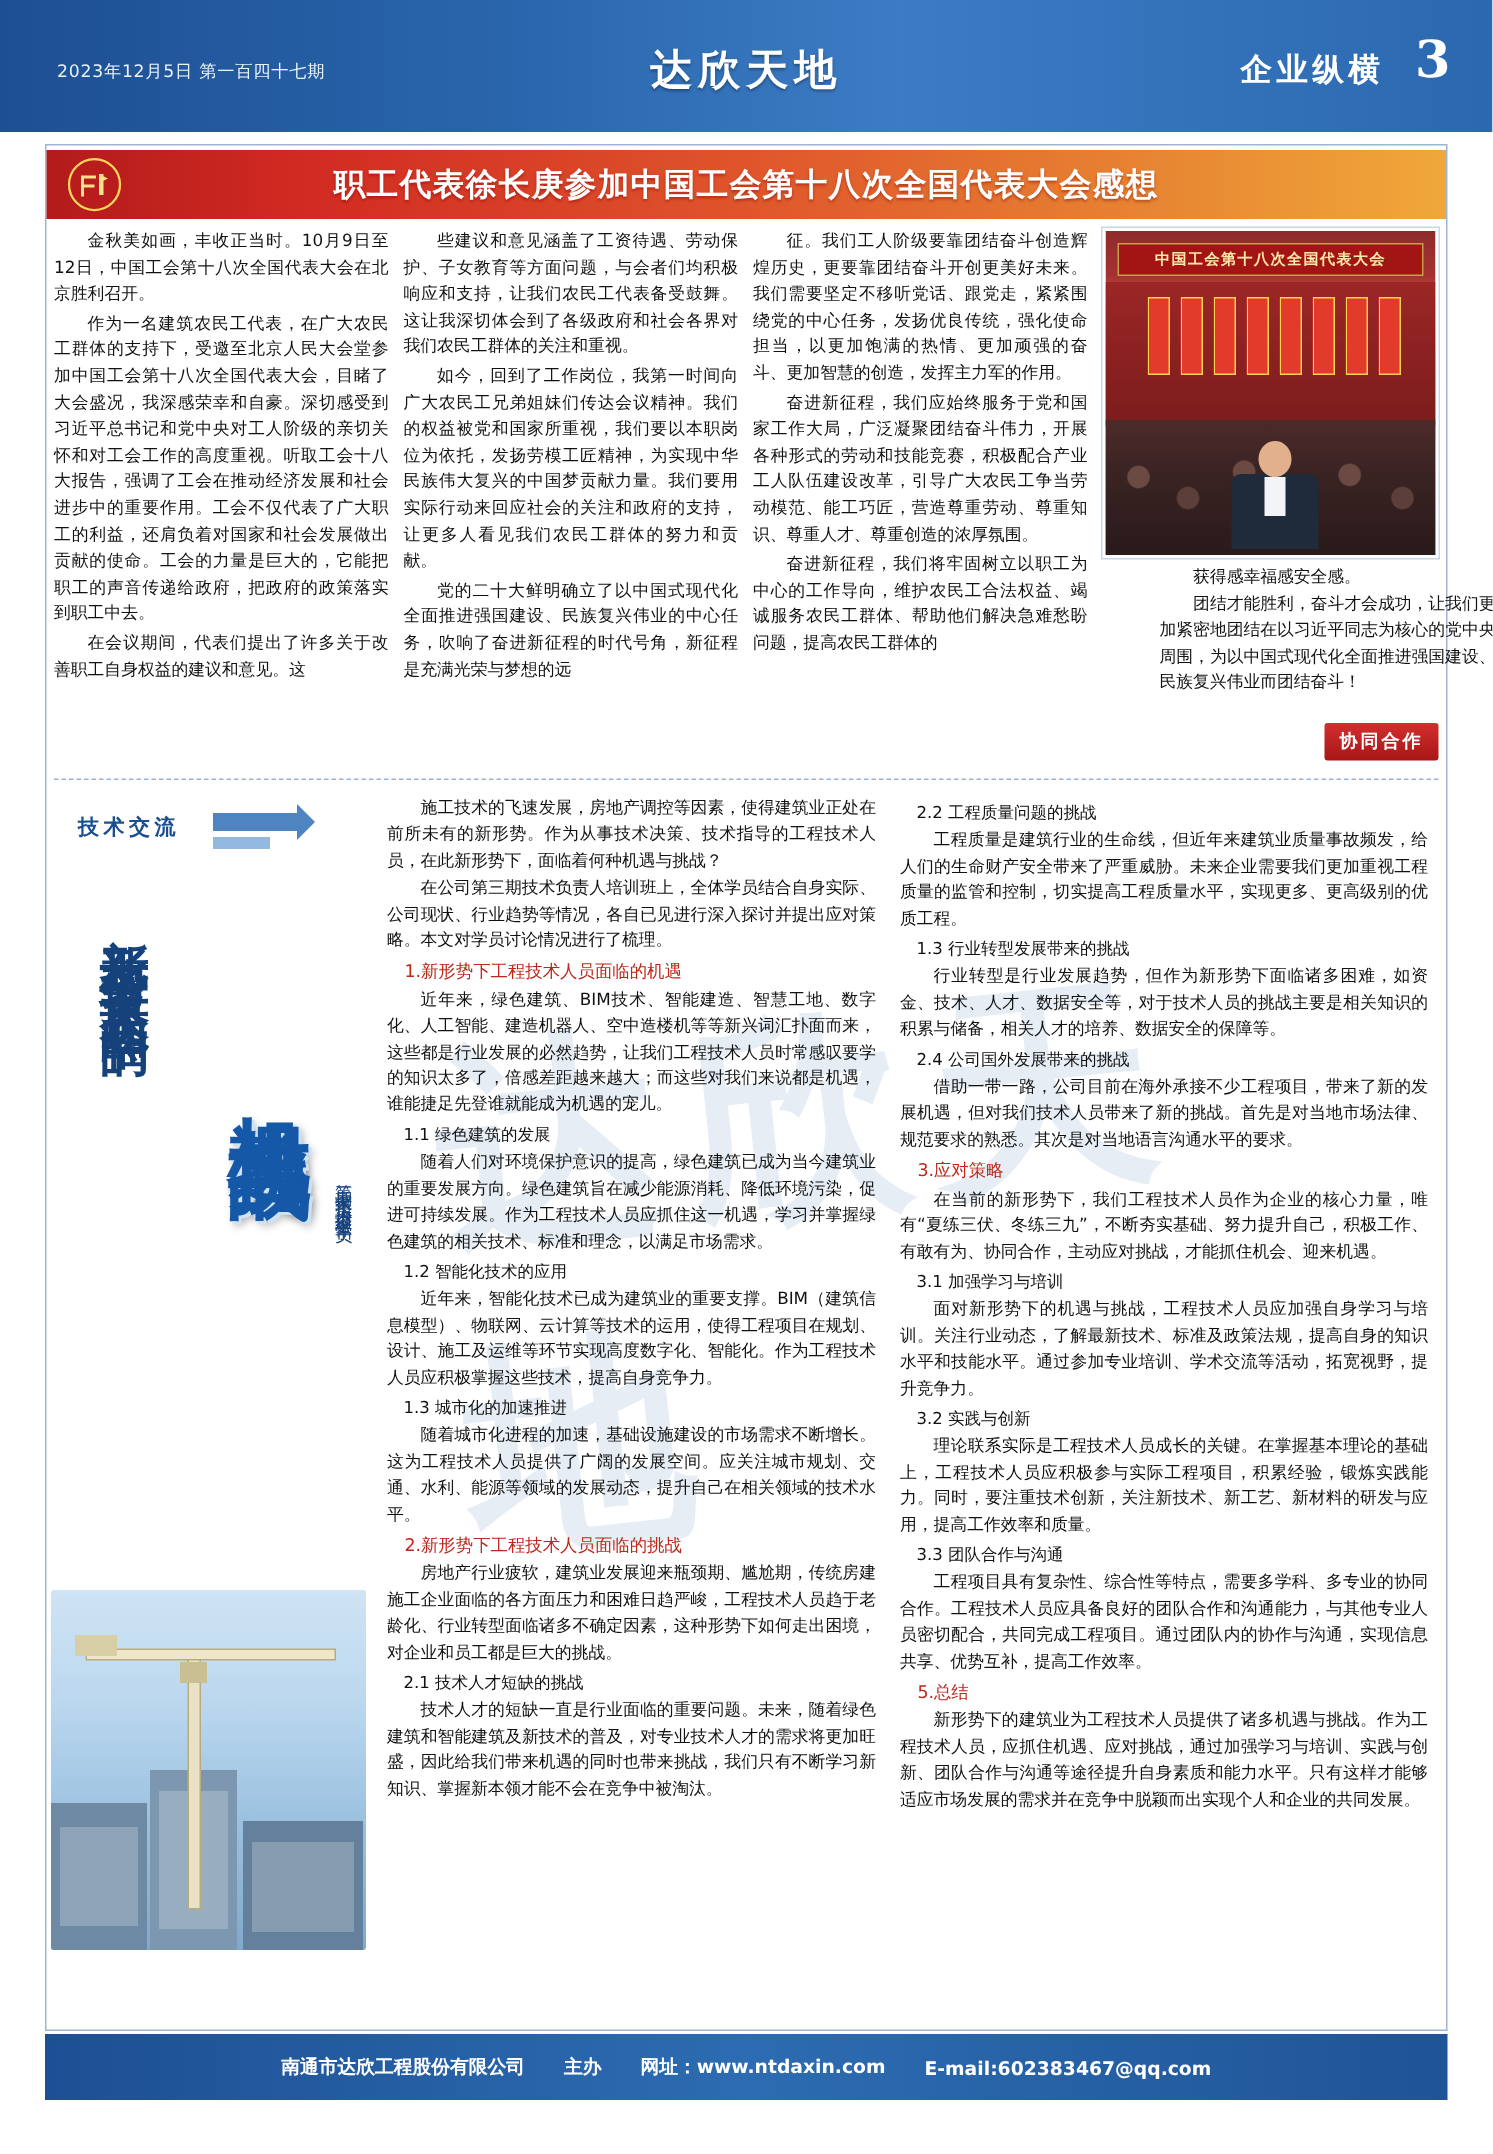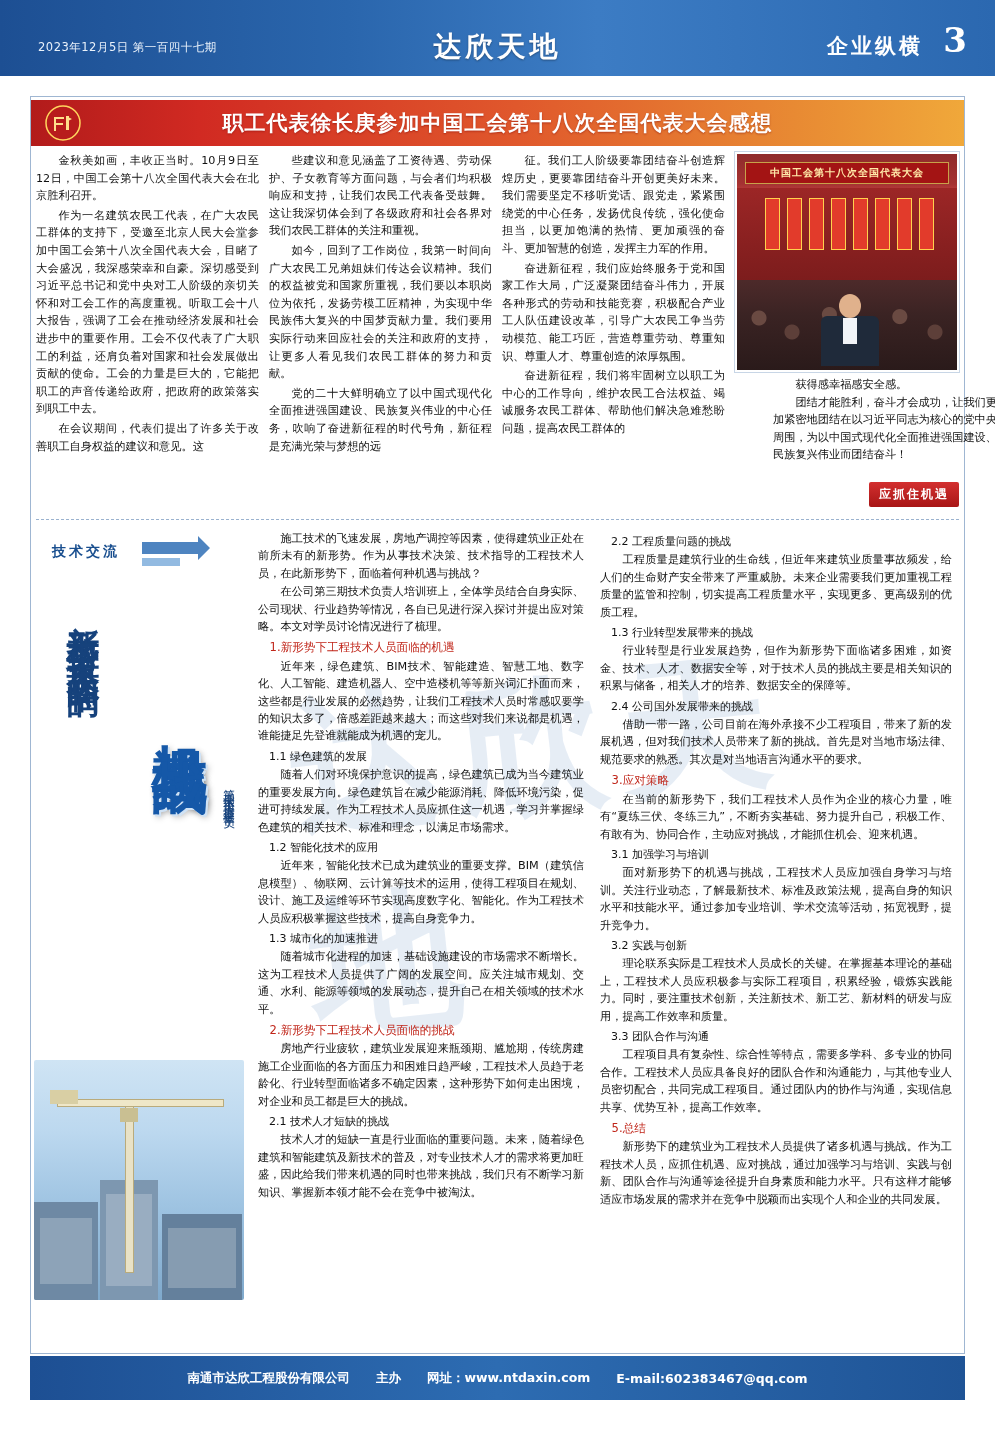--- a/index.html
+++ b/index.html
@@ -10,21 +10,21 @@
     background: #ffffff;
     position: relative;
     overflow: hidden;
   }
   .page {
     position:absolute; inset:0;
     background:#ffffff;
   }
   
   .masthead {
-    position:absolute; left:0; top:0; width:995px; height:76px;
+    position:absolute; left:0; top:0; width:995px; height:88px;
     background: linear-gradient(90deg,#1d4f93 0%, #2a66ad 35%, #3c7cc4 60%, #2b68b0 100%);
   }
   .masthead .issue {
     position:absolute; left:38px; top:40px;
     color:#eaf2fb; font-size:11.5px; letter-spacing:.5px;
     white-space:nowrap;
   }
   .masthead .paper-name {
     position:absolute; left:50%; top:28px; transform:translateX(-50%);
     color:#ffffff; font-size:28px; font-weight:bold;
@@ -285,21 +285,21 @@
         <div class="shirt"></div>
         <div class="head"></div>
       </div>
     </div>
 
     <div class="photo-caption">
       <p>获得感幸福感安全感。</p>
       <p>团结才能胜利，奋斗才会成功，让我们更加紧密地团结在以习近平同志为核心的党中央周围，为以中国式现代化全面推进强国建设、民族复兴伟业而团结奋斗！</p>
     </div>
 
-    <div class="badge-dangjian">应抓住机遇</div>
+    <div class="badge-dangjian">协同合作</div>
   </div>
 
   <div class="divider"></div>
 
   <div class="tech-tag">技术交流</div>
   <span class="tech-arrow">
     <svg viewBox="0 0 70 34" width="70" height="34" aria-hidden="true">
       <path d="M2 6 L58 6 L58 0 L70 12 L58 24 L58 18 L2 18 Z" fill="#2f6fb5" opacity="0.85"></path>
       <path d="M2 22 L40 22 L40 30 L2 30 Z" fill="#4a8ccd" opacity="0.6"></path>
     </svg>

